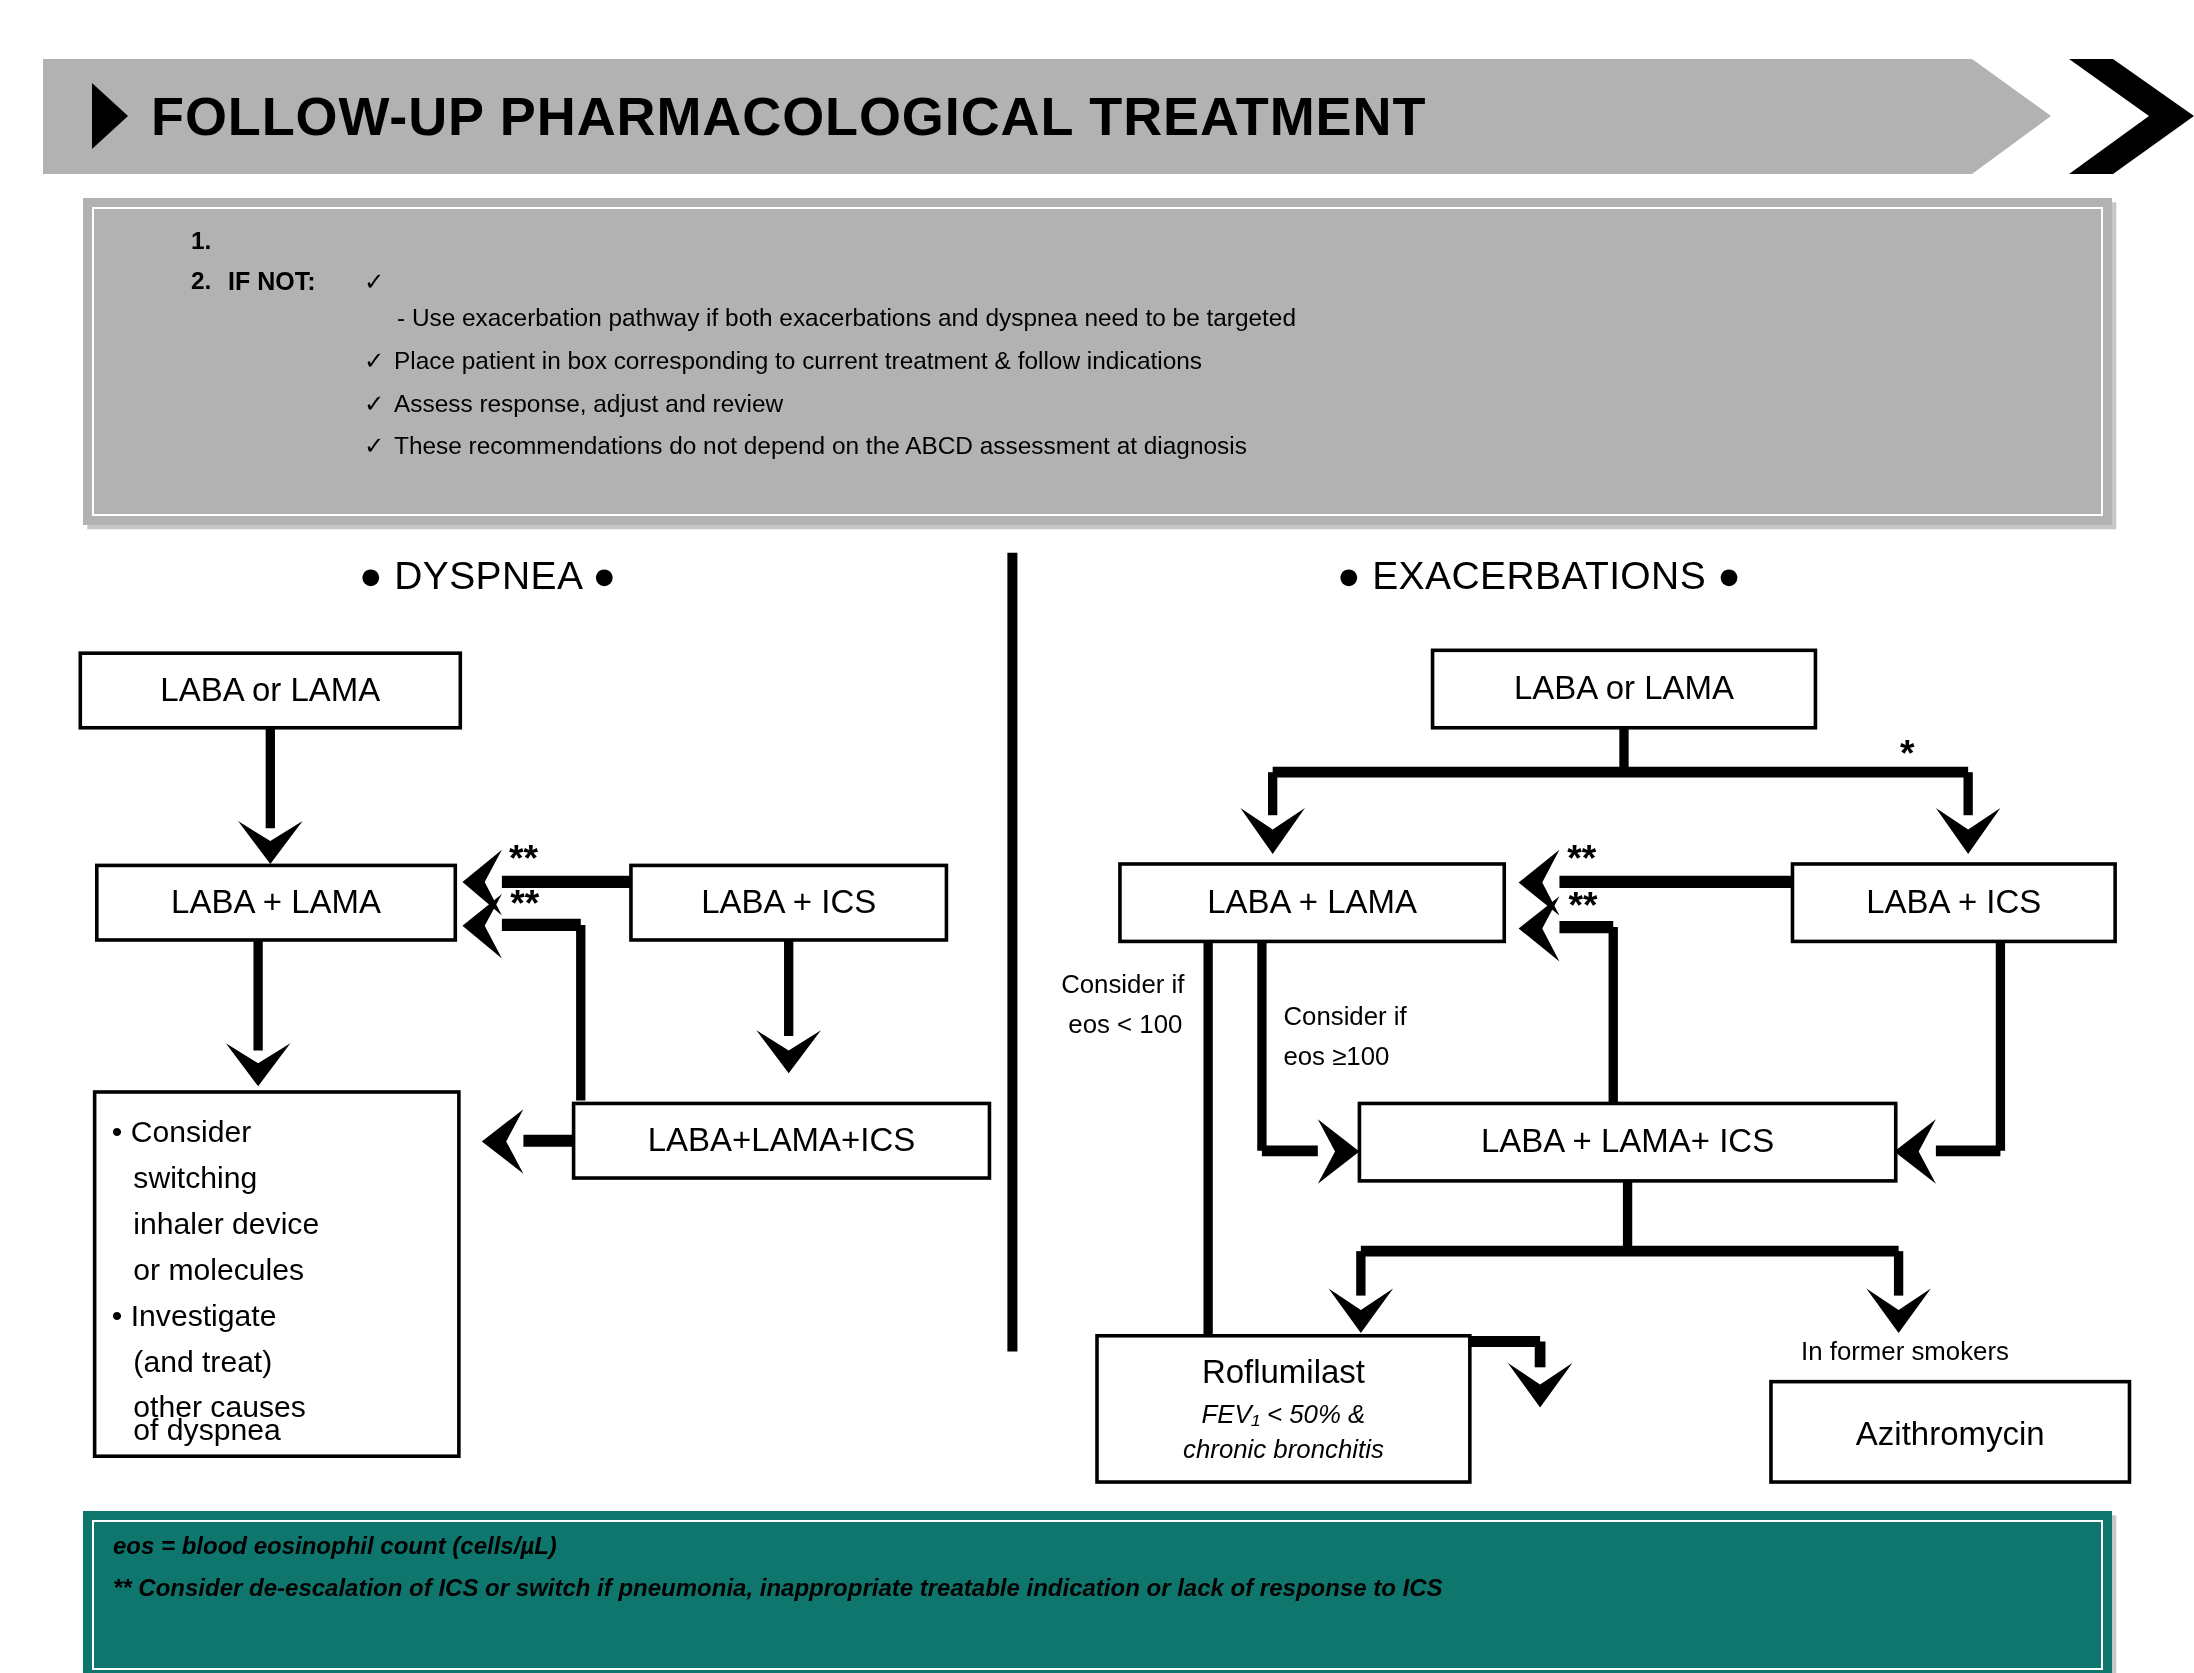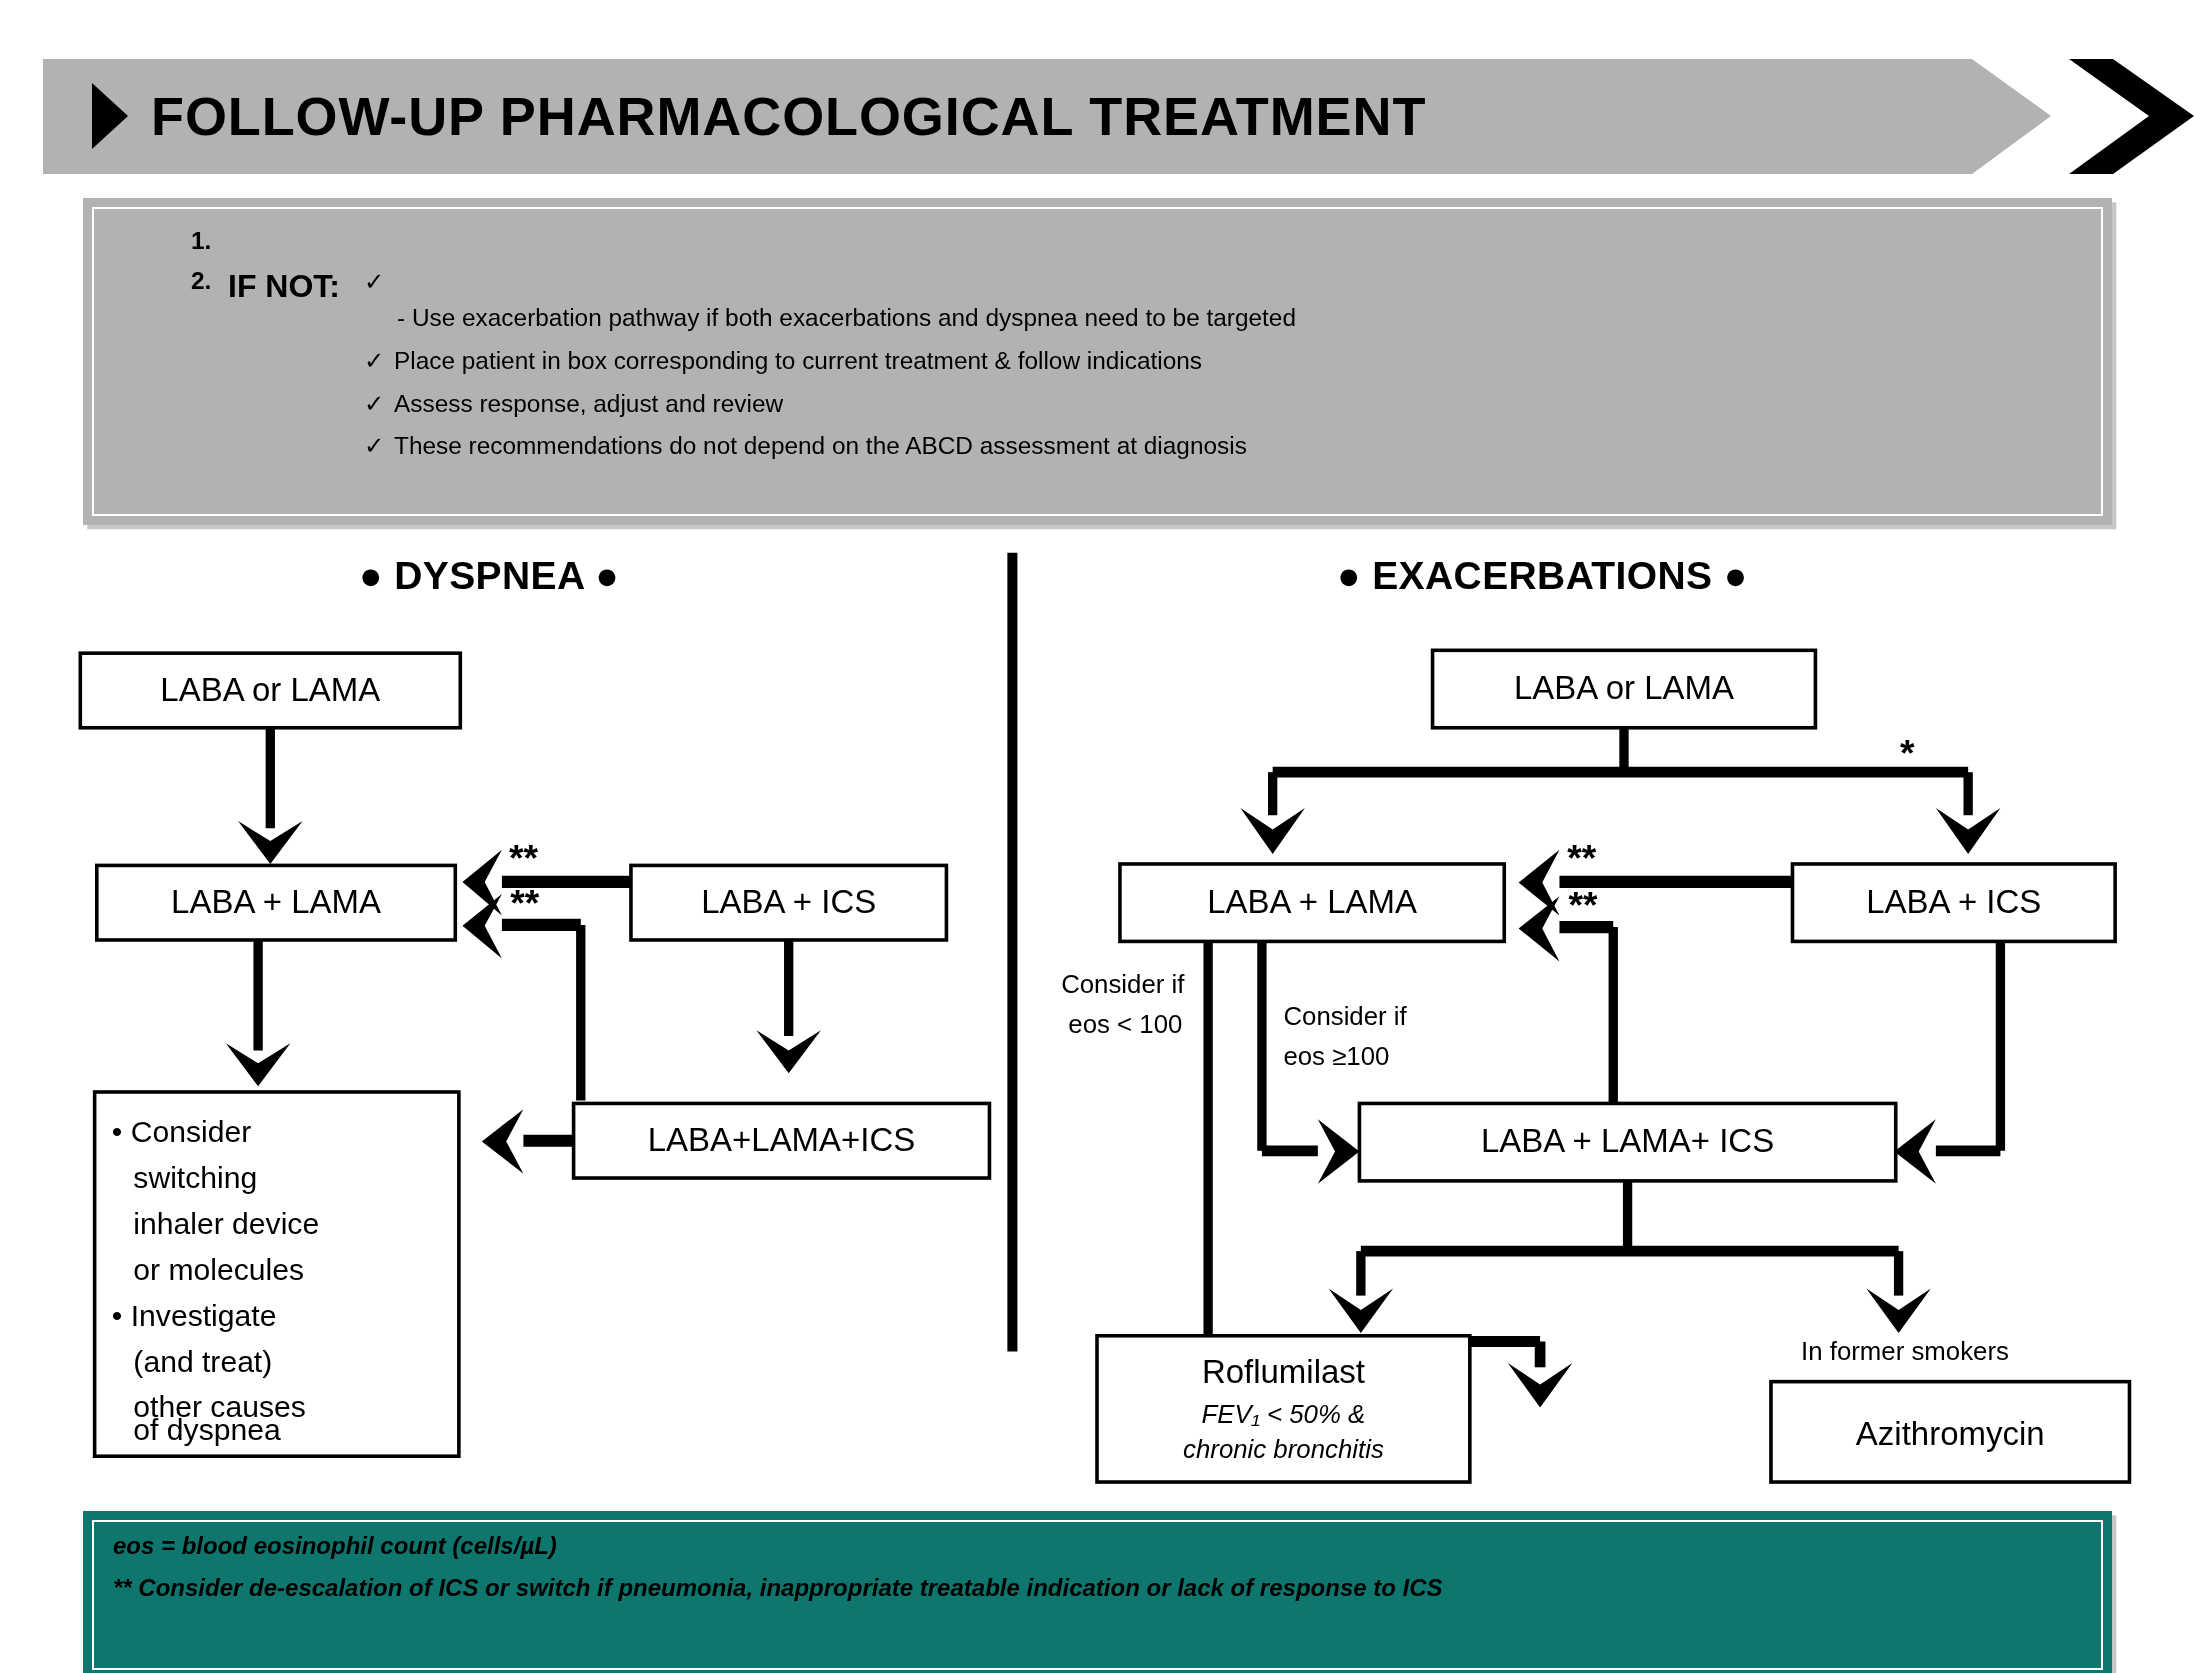--- a/index.html
+++ b/index.html
@@ -19,28 +19,28 @@
     font-size:54px;font-weight:bold;letter-spacing:0.9px;color:#000;white-space:nowrap;}
 
   
   .inst-outer{position:absolute;left:83px;top:166px;width:2029px;height:327px;background:#b2b2b2;
     box-shadow:4.3px 4.3px 0 rgba(0,0,0,0.22);}
   .inst-inner{position:absolute;left:8.6px;top:8.6px;right:8.6px;bottom:8.6px;border:2.9px solid #ffffff;}
   .inst-body{position:absolute;left:108px;top:26px;right:21.5px;}
   .inst-row{display:flex;align-items:flex-start;}
   .inst-num{font-size:24.4px;font-weight:bold;width:37px;flex:0 0 37px;line-height:1.42;}
   .inst-l1{font-size:24.4px;font-weight:bold;line-height:1.42;letter-spacing:0.1px;}
-  .inst-l2lbl{font-size:32px;font-weight:bold;width:136px;flex:0 0 136px;line-height:1.42;}
+  .inst-l2lbl{font-size:25px;font-weight:bold;width:136px;flex:0 0 136px;line-height:1.42;}
   .checks{flex:1 1 auto;}
   .chk-line{display:flex;align-items:flex-start;font-size:24.4px;line-height:1.46;}
   .chk-mark{flex:0 0 30px;font-size:24.4px;}
   .chk-sub{padding-left:33px;font-size:24.4px;line-height:1.46;}
 
   
-  .sec-head{position:absolute;font-size:39px;font-weight:bold;letter-spacing:0.4px;color:#000;white-space:nowrap;}
+  .sec-head{position:absolute;font-size:39px;font-weight:normal;letter-spacing:0.4px;color:#000;white-space:nowrap;}
   #head-dyspnea{left:359px;top:522px;}
   #head-exac{left:1337px;top:522px;}
 
   
   .foot-outer{position:absolute;left:83px;top:1479px;width:2029px;height:168px;background:#0f766e;
     box-shadow:4.3px 4.3px 0 rgba(0,0,0,0.22);}
   .foot-inner{position:absolute;left:8.6px;top:8.6px;right:8.6px;bottom:8.6px;border:2.9px solid #ffffff;}
   .foot-body{position:absolute;left:30px;top:14.3px;right:14.3px;}
   .foot-line{font-size:24px;font-weight:bold;font-style:italic;line-height:1.72;color:#000;white-space:nowrap;}
 

